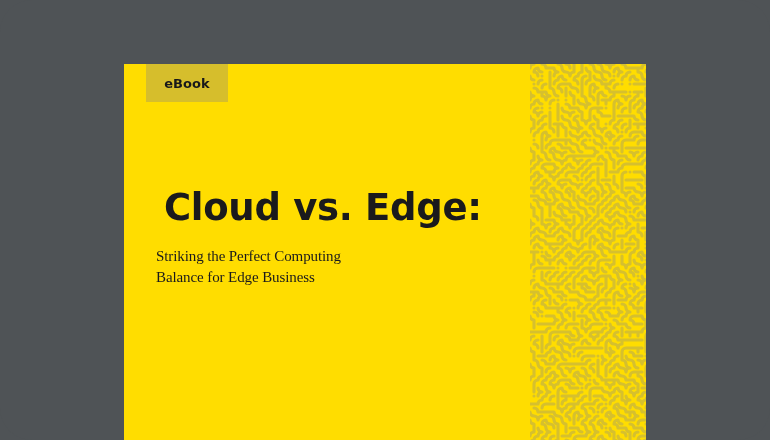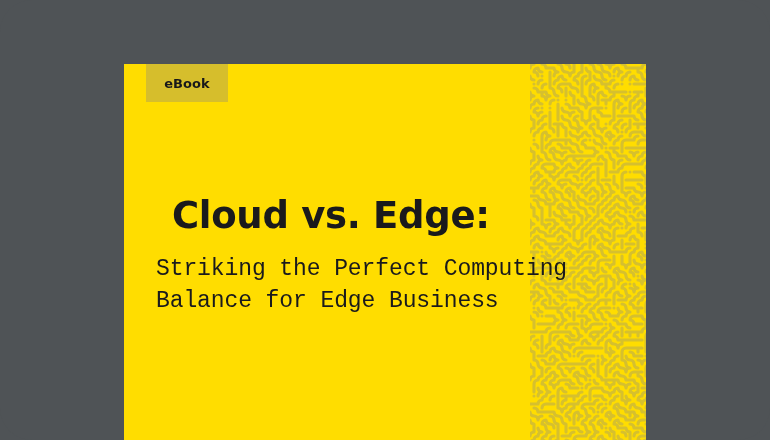--- a/index.html
+++ b/index.html
@@ -80,29 +80,29 @@
     top: 116px;
     width: 380px;
   }
 
   #cover-title {
     font-family: "DejaVu Sans", "Liberation Sans", sans-serif;
     font-size: 37px;
     font-weight: bold;
     color: #1a1a1c;
     line-height: 1.06;
-    margin: 16px;
+    margin: 8px;
     letter-spacing: -0.3px;
     white-space: nowrap;
   }
 
   #cover-subtitle {
     margin: 19px 0 0 0;
-    font-family: Liberation Mono, monospace;
-    font-size: 23px;
+    font-family: Liberation Serif, serif;
+    font-size: 15px;
     font-weight: normal;
     color: #1a1a1c;
     line-height: 1.38;
     letter-spacing: -0.1px;
   }
   #cover-subtitle .sub-line {
     display: block;
     white-space: nowrap;
   }
 </style>

